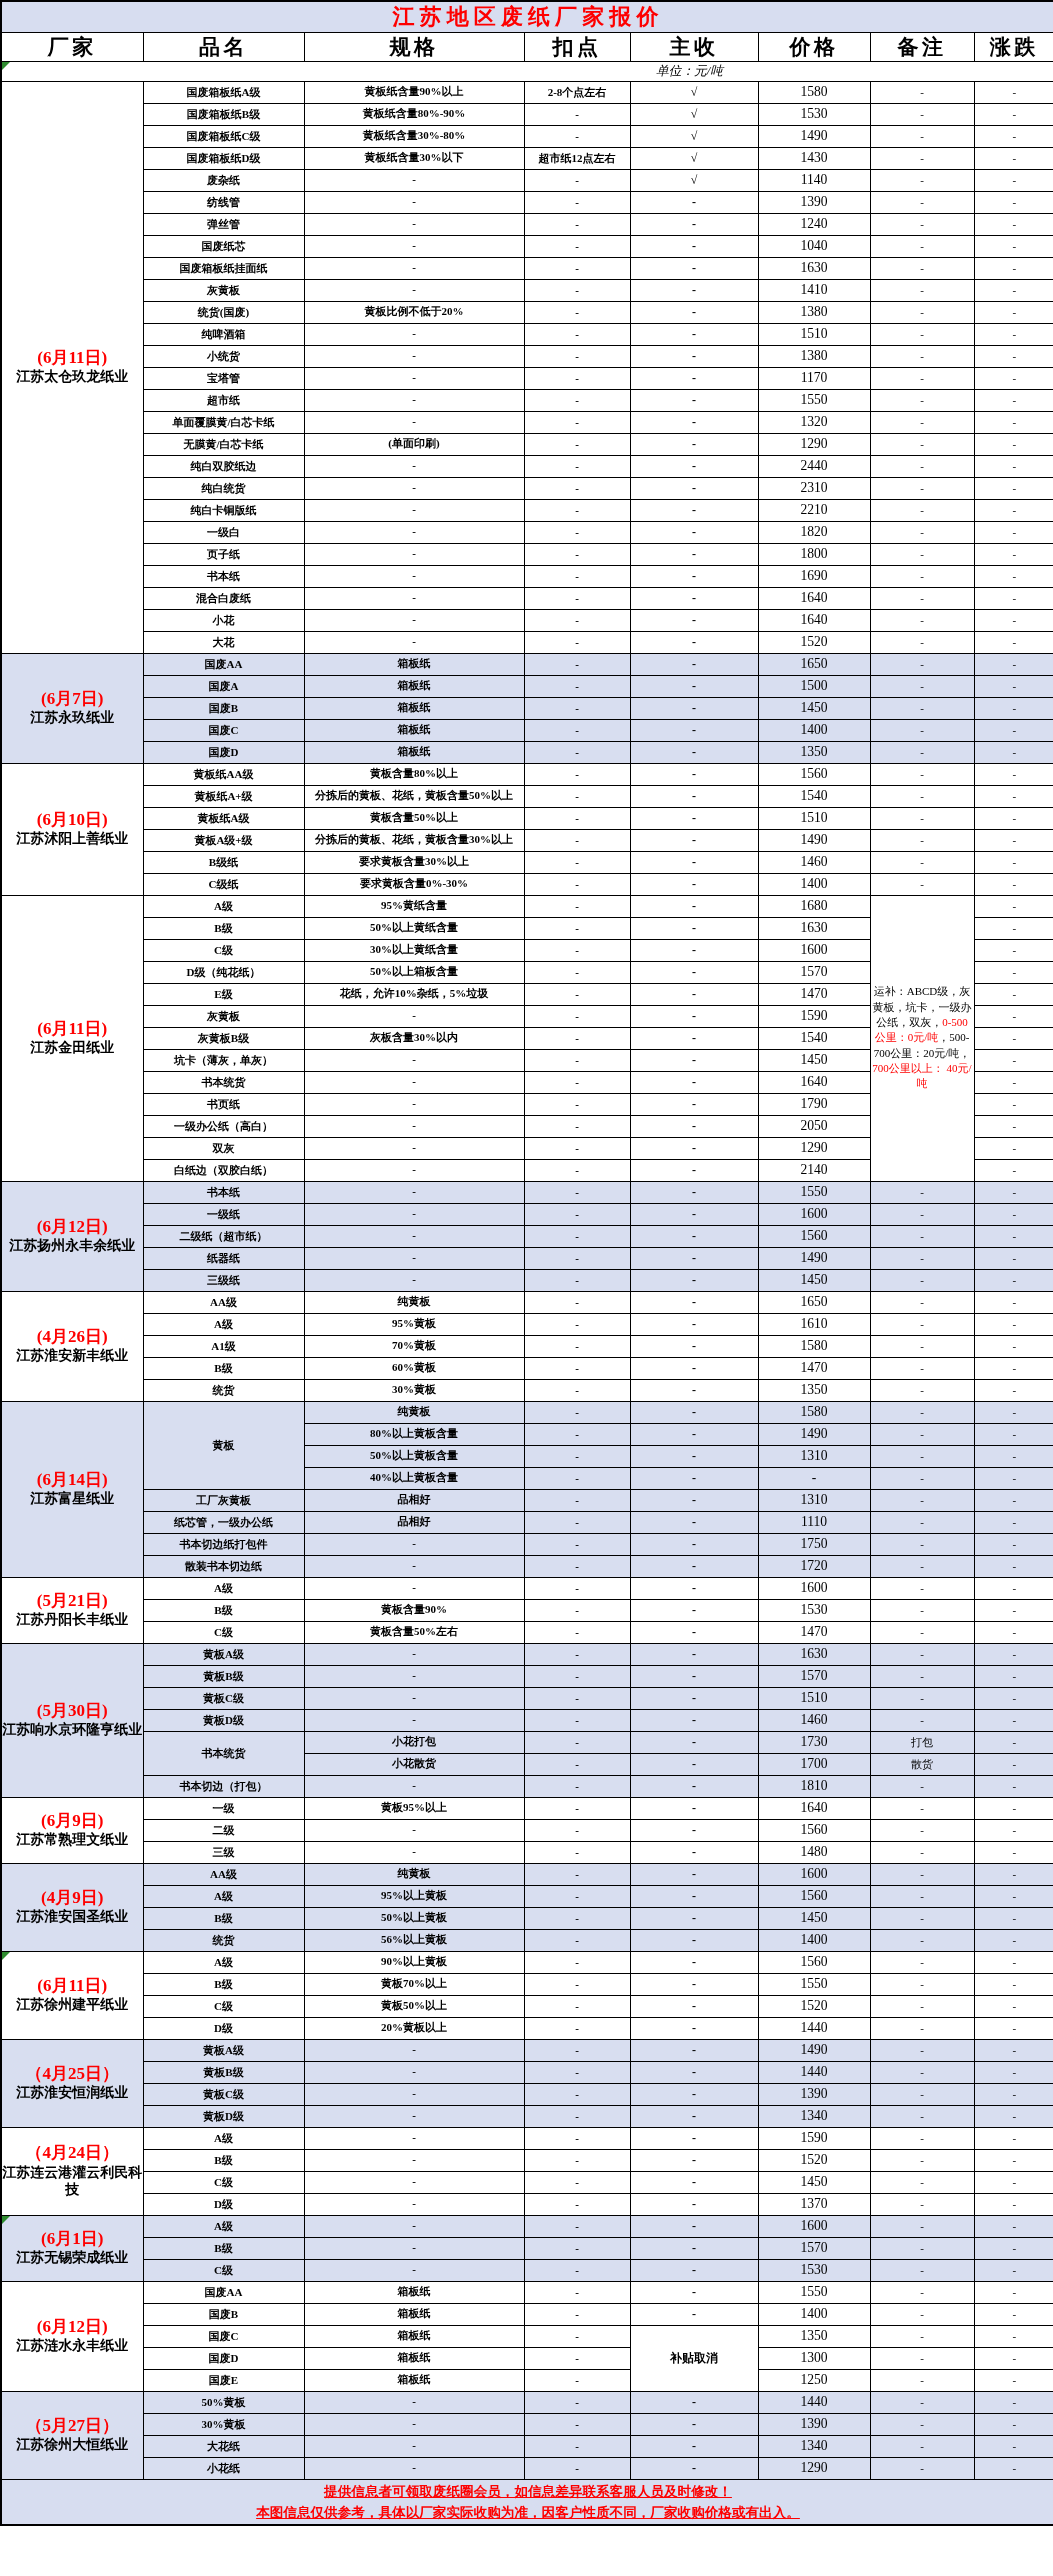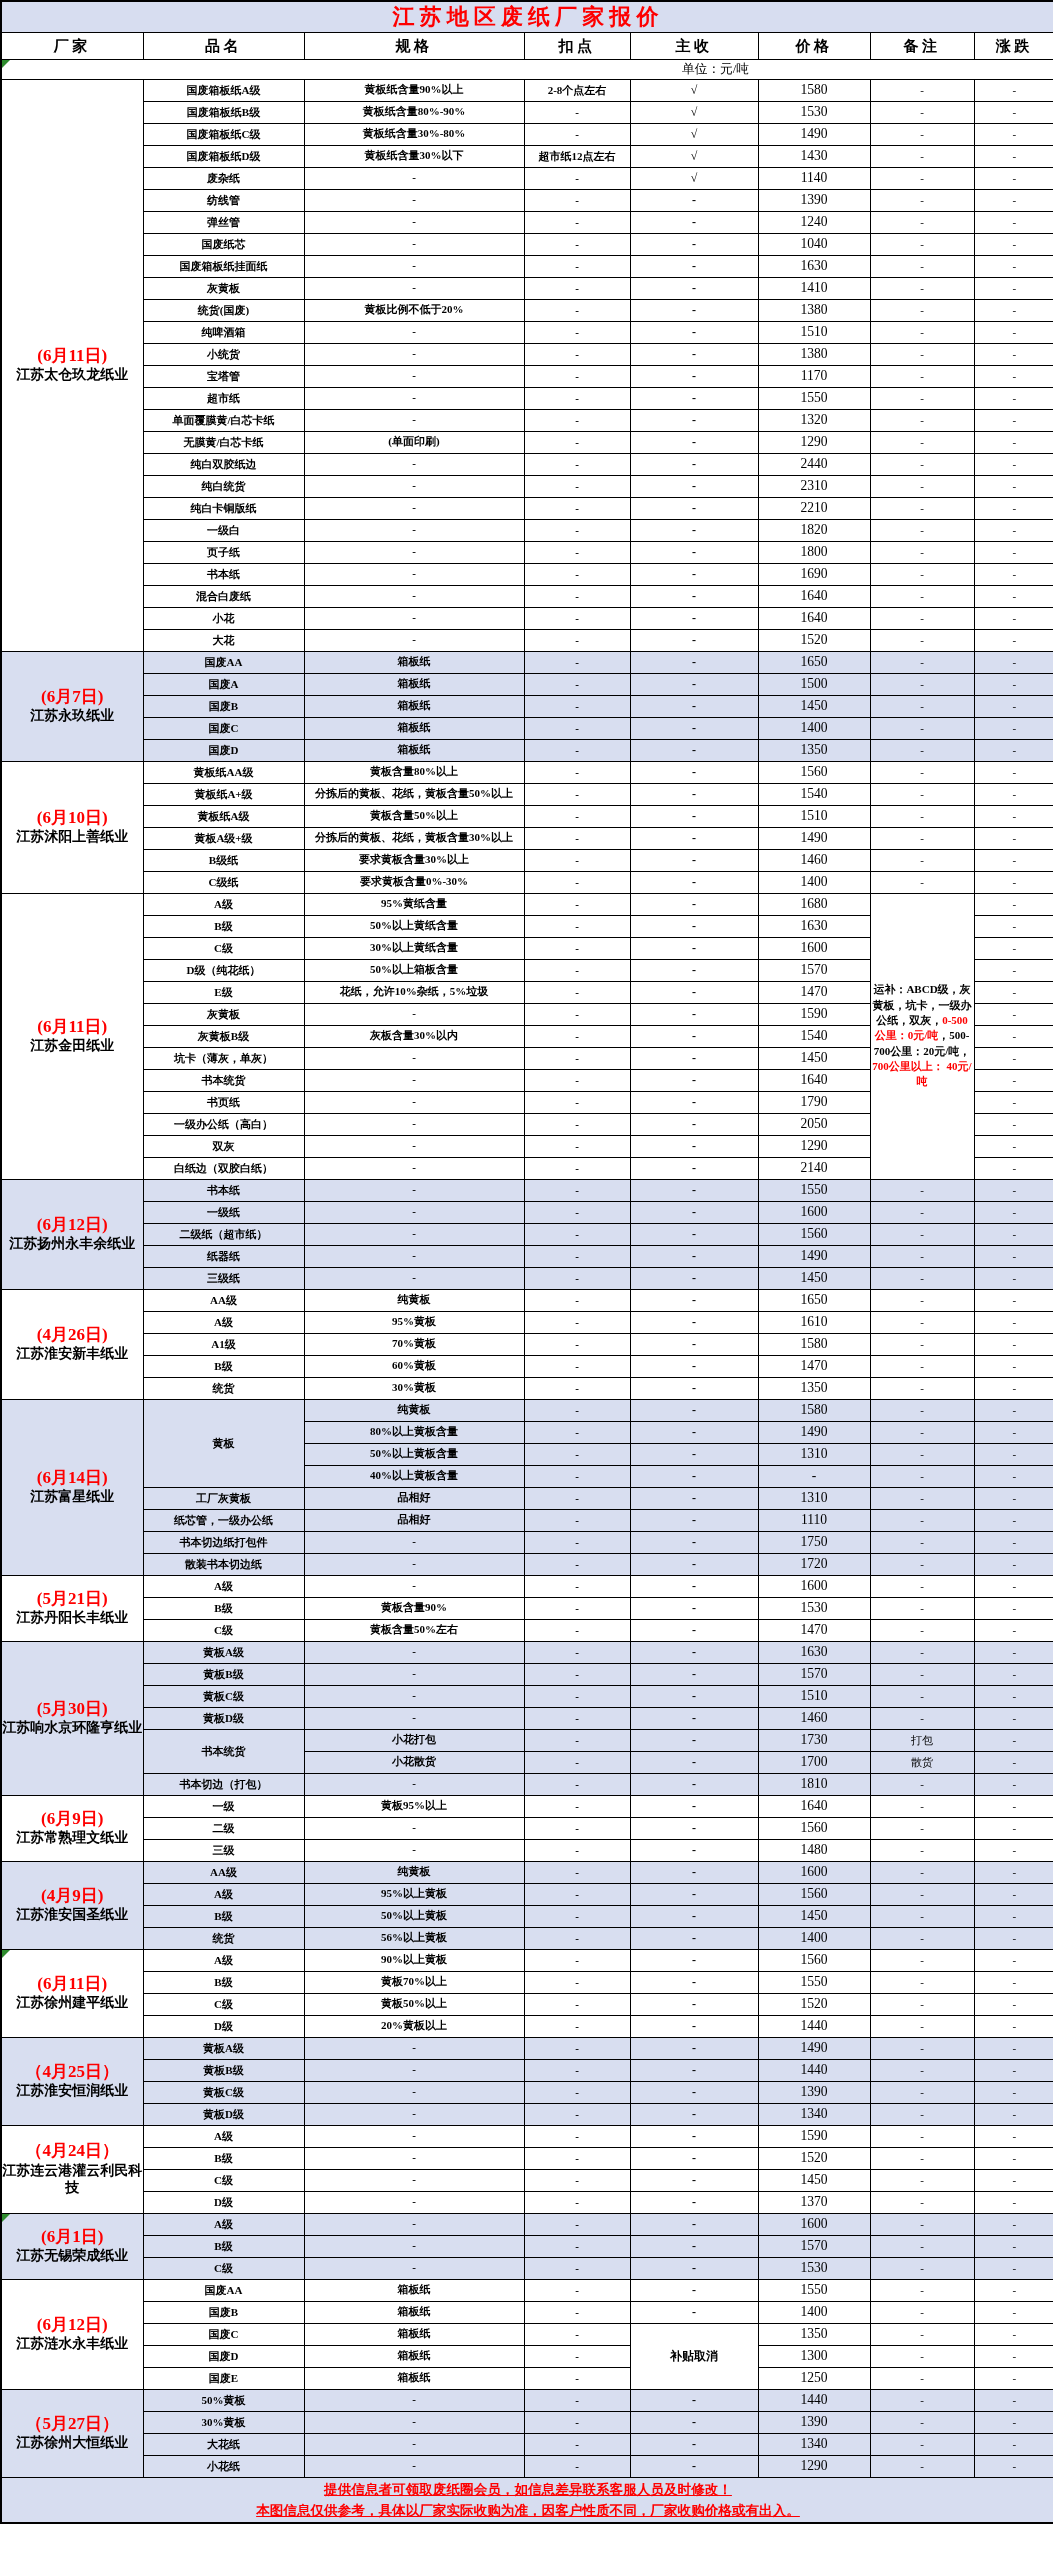--- a/index.html
+++ b/index.html
@@ -2,33 +2,33 @@
 <html style="font-size:13.6px"><head>
 <meta charset="utf-8">
 <style>
   html,body{margin:0;padding:0;background:#fff;}
   body{width:1053px;font-family:"Liberation Serif","DejaVu Serif",serif;color:#000;}
   table{border-collapse:collapse;table-layout:fixed;width:1053px;border:2.5px solid #000;}
   td,th{border:0.8px solid #000;text-align:center;vertical-align:middle;padding:0 1.7px;
         font-size:11px;height:22px;overflow:hidden;box-sizing:border-box;}
   .title-tr td{height:25.4px;background:#d7ddf0;color:#fe0000;font-weight:bold;font-size:22px;
         border-bottom:1.7px solid #000;letter-spacing:5.1px;}
-  .head-tr th{height:27px;background:#fff;font-size:15px;font-weight:bold;border-bottom:1.7px solid #000;letter-spacing:3.4px;}
+  .head-tr th{height:27px;background:#fff;font-size:21px;font-weight:bold;border-bottom:1.7px solid #000;letter-spacing:3.4px;}
   .unit-tr td{height:19.5px;font-size:12.7px;text-align:left;position:relative;}
-  .unit-tr span{position:absolute;left:680px;top:50%;transform:translateY(-50%);white-space:nowrap;}
+  .unit-tr span{position:absolute;left:654px;top:50%;transform:translateY(-50%);white-space:nowrap;font-style:italic;}
   .section tr:first-child td{border-top:1.7px solid #000;}
   .shaded td{background:#d8def0;}
   .fcell{padding:0;margin-top:32px;}
   .fdate{color:#fe0000;font-size:17px;font-weight:bold;line-height:1.2;}
   .fname{font-size:14px;font-weight:bold;line-height:1.25;}
   .c-name,.c-spec,.c-ded{font-weight:bold;}
   .c-spec{line-height:1.2;}
   .c-main{font-size:12px;font-weight:bold;}
   .c-price{font-size:13.6px;}
-  .rich{font-weight:bold;font-size:11px;line-height:1.4;padding:1.7px;}
+  .rich{font-weight:normal;font-size:11px;line-height:1.4;padding:1.7px;}
   .red{color:#fe0000;}
   .corner-cell{position:relative;}
   .corner-cell::before{content:"";position:absolute;left:0;top:0;width:0;height:0;
         border:4.2px solid transparent;border-left-color:#2e8b2e;border-top-color:#2e8b2e;}
   .foot-tr td{height:46px;background:#d7ddf0;color:#fe0000;font-weight:bold;font-size:13.6px;border-top:1.7px solid #000;}
   .foot-tr div{line-height:1.55;text-decoration:underline;}
 </style>
 </head>
 <body>
 

